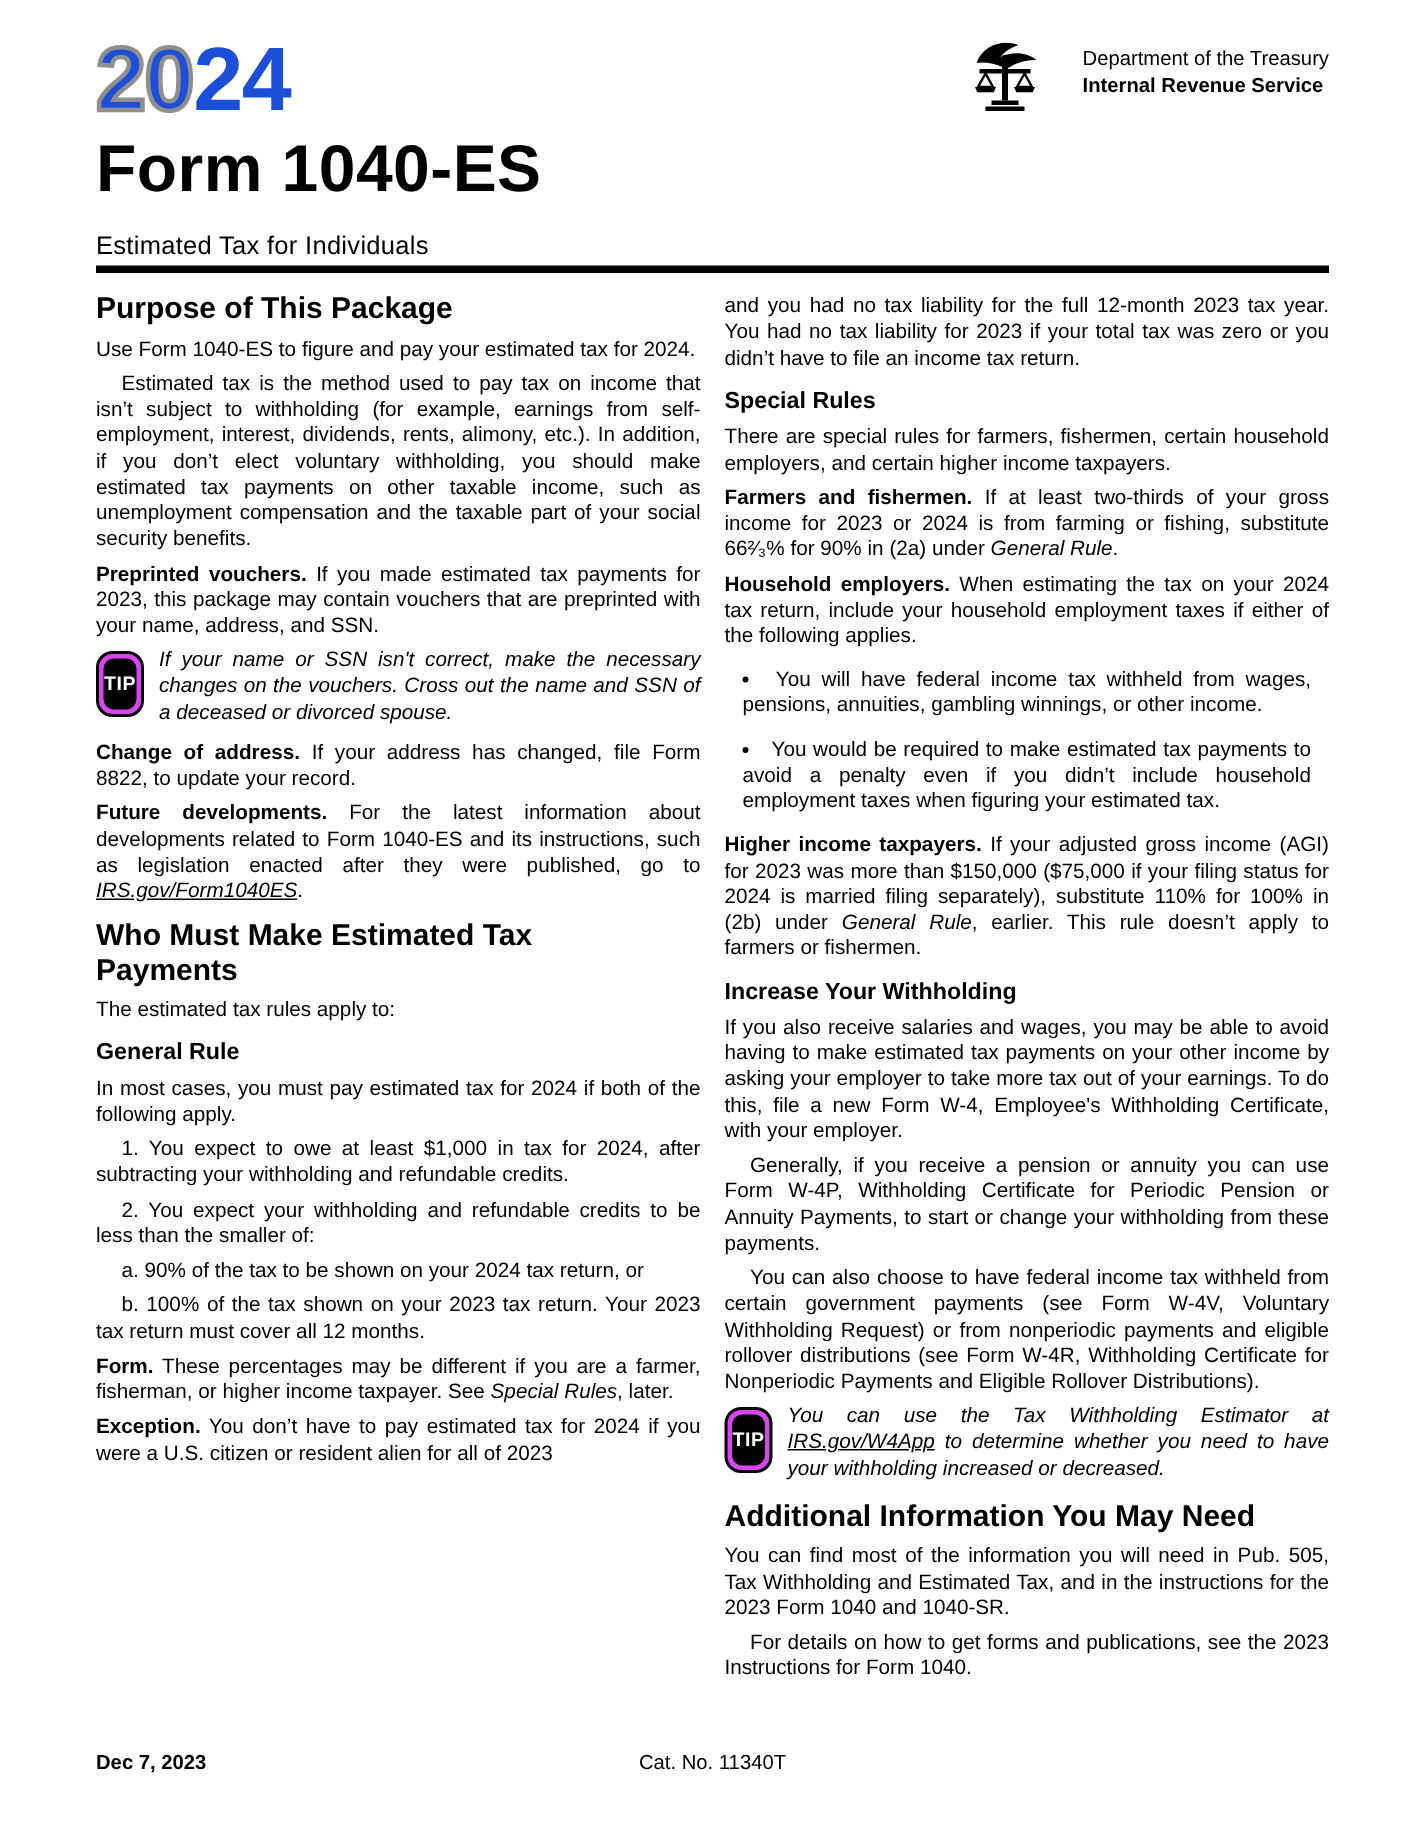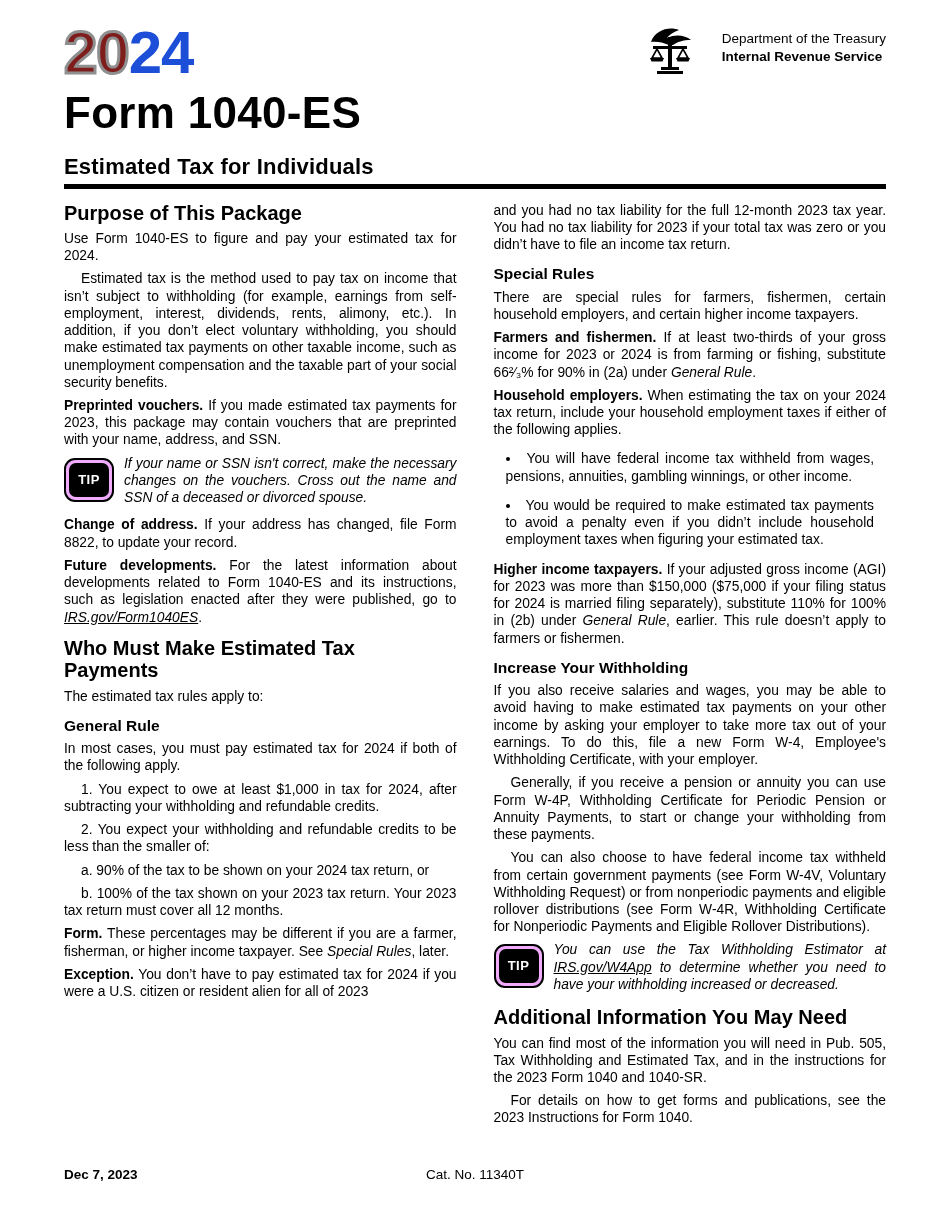--- a/index.html
+++ b/index.html
@@ -7,49 +7,49 @@
   body {
     width:950px; height:1230px; position:relative; overflow:hidden;
     color:#000; font-family:"Liberation Sans","DejaVu Sans",sans-serif;
     font-size:13.8px; line-height:1.25;
   }
   .page { padding:24px 64px 0; }
 
   
   .masthead { display:flex; justify-content:space-between; align-items:flex-start; }
   .year { font-size:60px; font-weight:bold; line-height:0.95; letter-spacing:-1px; }
-  .year-outline { color:#7f1d1d; -webkit-text-stroke:3px #8f8f8f; }
+  .year-outline { color:#1d4ed8; -webkit-text-stroke:3px #8f8f8f; }
   .year-solid { color:#1d4ed8; }
   .form-title { font-size:44px; font-weight:bold; margin-top:4px; letter-spacing:0.3px; }
   .agency { display:flex; gap:25px; }
   .agency-logo svg { display:block; }
   .agency-text { font-size:13.5px; line-height:1.35; padding-top:6px; }
   .agency-text .bold { font-weight:bold; }
-  .subtitle { font-size:22px; font-weight:bold; margin-top:13px; letter-spacing:0.2px; }
+  .subtitle { font-size:17px; font-weight:normal; margin-top:13px; letter-spacing:0.2px; }
   .rule { height:5px; background:#000; margin:3px 0 13px; }
 
   
-  .cols { display:flex; gap:37px; }
+  .cols { display:flex; gap:16px; }
   .col { flex:1 1 0; min-width:0; text-align:justify; }
   .col > :first-child { margin-top:0; }
   h2 { font-size:20px; line-height:1.12; margin:11px 0 6px; text-align:left; }
   .h2-narrow { max-width:350px; }
   h3 { font-size:15.5px; margin:11px 0 5px; text-align:left; }
   p { margin:0 0 6px; }
   p.indent { text-indent:17px; }
   p.tight { margin-bottom:2px; }
   ul.bullets { list-style:disc inside; margin:0 0 6px; padding:0; }
   ul.bullets li { margin:12px; }
   .lead { font-weight:bold; }
   .doc-link { font-style:italic; text-decoration:underline; color:#000; cursor:pointer; }
 
   
   .tipblock { margin:4px 0 8px; }
-  .tip-icon { float:left; width:50px; height:44px; border:2px solid #000; border-radius:11px;
-              background:#f0abfc; padding:3px; margin:3px 10px 3px 0; display:flex; }
+  .tip-icon { float:left; width:32px; height:44px; border:2px solid #000; border-radius:11px;
+              background:#d946ef; padding:3px; margin:3px 10px 3px 0; display:flex; }
   .tip-icon-inner { flex:1; background:#000; color:#fff; border-radius:7px; display:flex;
               align-items:center; justify-content:center; font-weight:bold; font-size:13px;
               letter-spacing:0.4px; font-style:normal; }
   .tip-text { font-style:italic; margin:0 0 2px; }
   .clear { clear:both; }
 
   
   .footer { position:absolute; left:64px; right:64px; bottom:46px;
             display:grid; grid-template-columns:1fr auto 1fr; align-items:baseline; font-size:13.5px; }
   .footer-date { font-weight:bold; justify-self:start; }

